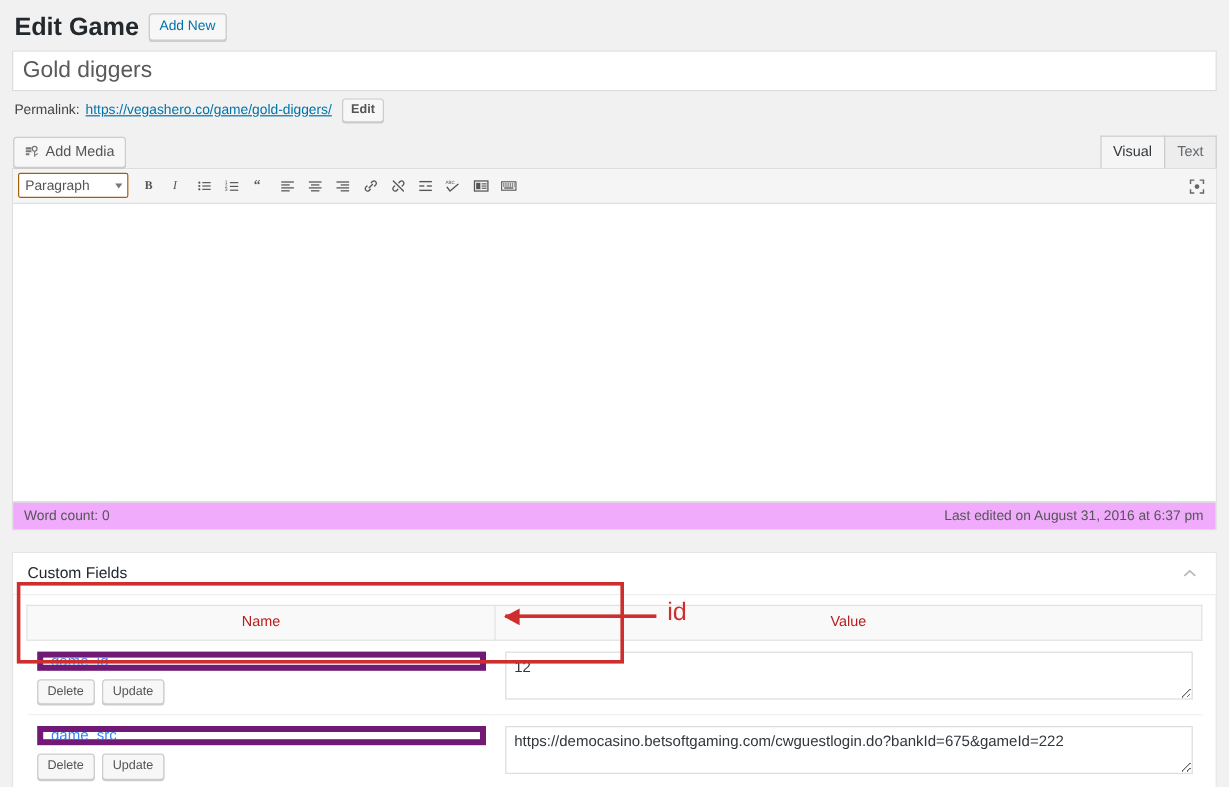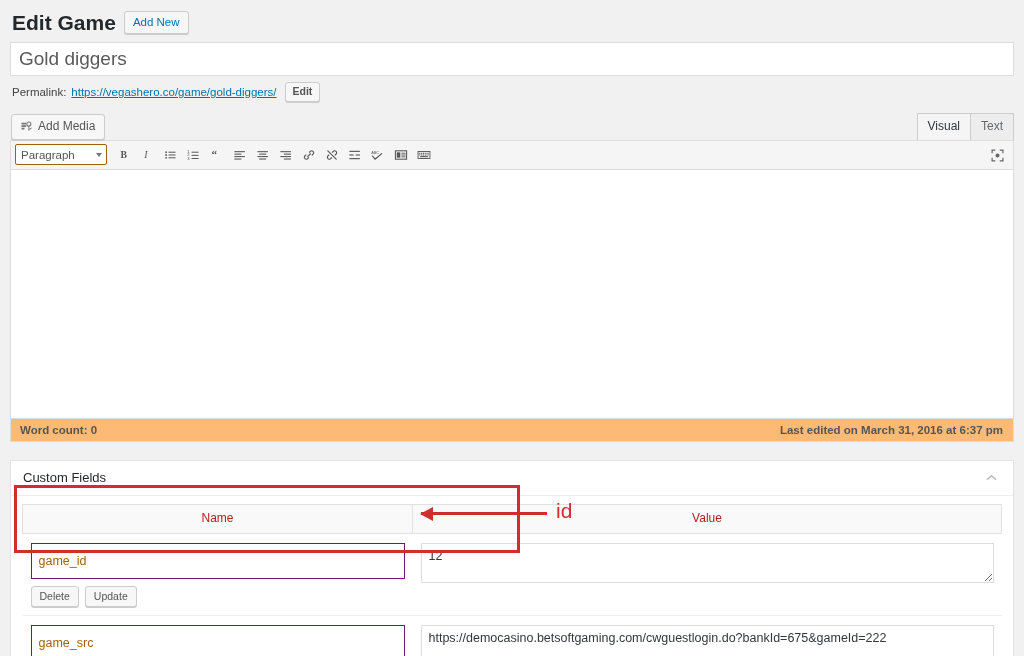--- a/index.html
+++ b/index.html
@@ -159,26 +159,25 @@
     width: 20px; height: 20px;
     display: flex; align-items: center; justify-content: center;
     cursor: pointer; color: #555;
   }
   .editor-body {
     height: 248px;
     background: #fff;
   }
   .editor-status {
     display: flex; justify-content: space-between; align-items: center;
-    background: #fdba74;
+    background: #f0abfc;
     border-top: 1px solid #ddd;
     font-size: 11.5px; color: #555;
     padding: 5px 10px 5px 9px;
     height: 23px;
-    font-weight: bold;
   }
 
   
   .postbox {
     margin-top: 18px;
     background: #fff;
     border: 1px solid #e5e5e5;
     box-shadow: 0 1px 1px rgba(0,0,0,.04);
   }
   .postbox-header {
@@ -206,26 +205,26 @@
   .cf-table th.col-name { width: 390px; }
   .cf-table td {
     padding: 9px 8px 8px 8px;
     vertical-align: top;
     border-bottom: 1px solid #f0f0f0;
     background: #fff;
   }
   .cf-table td.col-name { width: 390px; }
   .cf-key-input {
     width: 100%;
-    height: 36px;
+    height: 16px;
     padding: 3px 7px;
     font-size: 12.5px;
-    color: #a16207;
+    color: #3b82f6;
     font-family: "Liberation Sans", sans-serif;
-    border: 1px solid #701a75;
+    border: 5px solid #701a75;
     background: #fff;
     border-radius: 0;
     outline: none;
   }
   .cf-val-input {
     width: 100%;
     height: 40px;
     padding: 4px 7px;
     font-size: 12.5px;
     color: #32373c;
@@ -460,21 +459,21 @@
               <circle cx="10" cy="10" r="2.6"></circle>
             </g>
           </svg>
       </span>
     </div>
 
     <div class="editor-body"></div>
 
     <div class="editor-status">
       <span>Word count: 0</span>
-      <span>Last edited on March 31, 2016 at 6:37 pm</span>
+      <span>Last edited on August 31, 2016 at 6:37 pm</span>
     </div>
   </div>
 
   <div class="postbox">
     <div class="postbox-header">
       <span class="postbox-title">Custom Fields</span>
       <span class="toggle-indicator">
         <svg width="11" height="8" viewBox="0 0 12 8">
             <path d="M1 6l5-4.5L11 6" fill="none" stroke="#b4b9be" stroke-width="1.5"></path>
           </svg>

